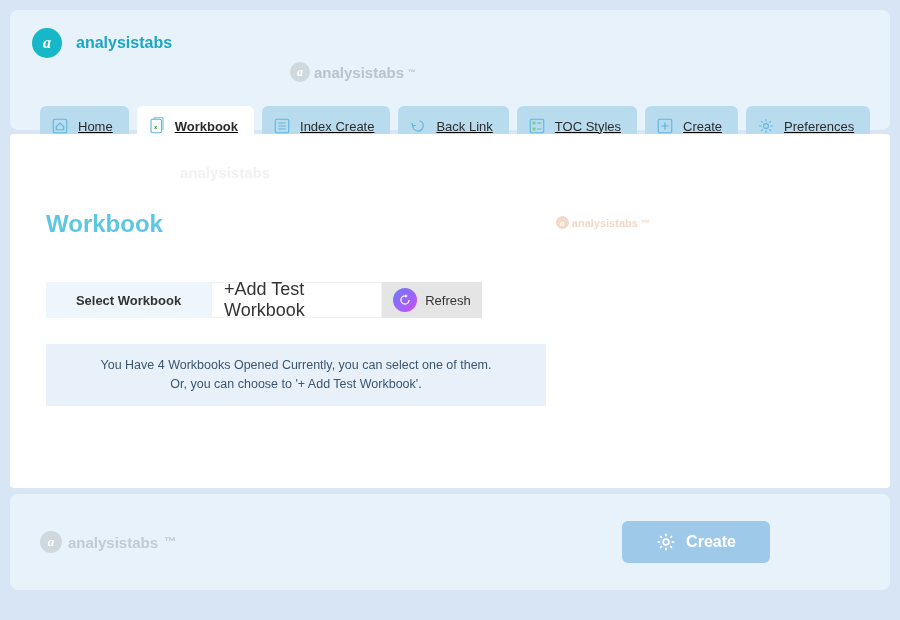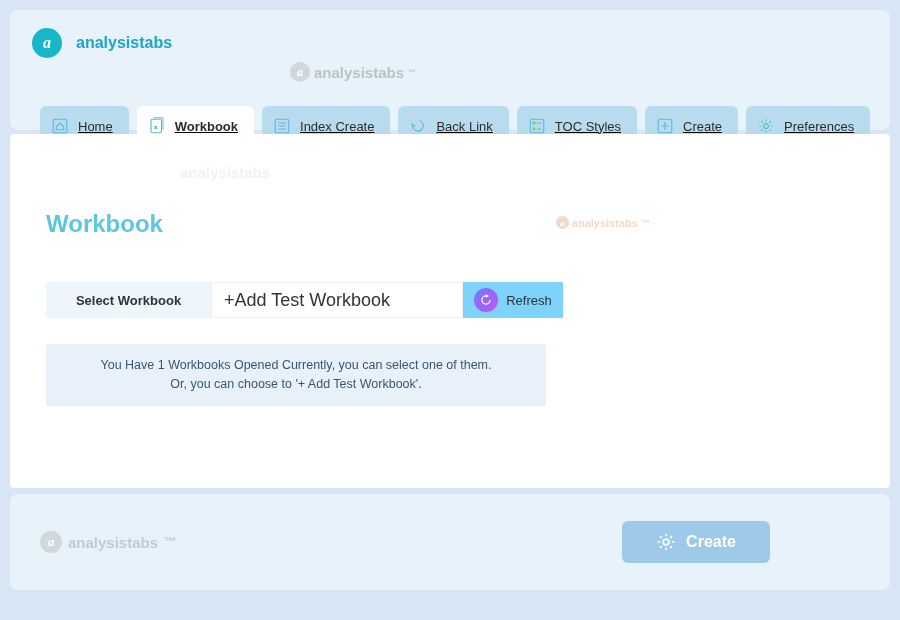--- a/index.html
+++ b/index.html
@@ -80,35 +80,35 @@
   .watermark-c {
     position: absolute; right: 240px; top: 82px;
     color: #f3d9c7; font-size: 11px; font-weight: 700;
     display:flex; align-items:center; gap:3px;
   }
   .watermark-c .wm-badge {
     width:13px;height:13px;border-radius:50%;background:#f3d9c7;color:#fff;
     display:flex;align-items:center;justify-content:center;font-size:9px;font-style:italic;font-family:Georgia,serif;
   }
   .form-row {
-    display: flex; align-items: stretch; width: 517px; height: 36px;
+    display: flex; align-items: stretch; width: 436px; height: 36px;
   }
   .form-label {
     background: #eef5fb; width: 165px;
     display:flex; align-items:center; justify-content:center;
     font-size: 13px; font-weight: 600; color: #333;
   }
   .form-select {
     background: #ffffff; border: 1px solid #eef2f5;
     flex: 1; padding: 0 12px; font-size: 18px; color: #333;
     display:flex; align-items:center;
     cursor: pointer;
   }
   .refresh-cell {
-    background: #7dd3fc; width: 100px;
+    background: #e5e5e5; width: 100px;
     display:flex; align-items:center; justify-content:center; gap:8px;
     font-size: 13px; color: #333; cursor: pointer;
   }
   .refresh-icon {
     width: 24px; height: 24px; border-radius: 50%;
     background: linear-gradient(135deg,#6a7cff,#c850f2);
     display:flex;align-items:center;justify-content:center;color:#fff;font-size:14px;
   }
   .info-box {
     margin-top: 26px; width: 500px; background: #e8f1fa;
@@ -259,21 +259,21 @@
           <svg width="14" height="14" viewBox="0 0 24 24">
               <path d="M19 12 A7 7 0 1 1 12 5" fill="none" stroke="#fff" stroke-width="2.2"></path>
               <path d="M12 2 L12 8 L17 5 Z" fill="#fff"></path>
             </svg>
         </span>
         <span>Refresh</span>
       </div>
     </div>
 
     <div class="info-box">
-      <div>You Have  1 Workbooks Opened Currently, you can select one of them.</div>
+      <div>You Have  4 Workbooks Opened Currently, you can select one of them.</div>
       <div>Or, you can choose to '+ Add Test Workbook'.</div>
     </div>
 
   </div>
 
   <div class="footer">
     <div class="wm">
       <span class="wm-badge">a</span>
       <span>analysistabs</span>
         <sup>™</sup>

